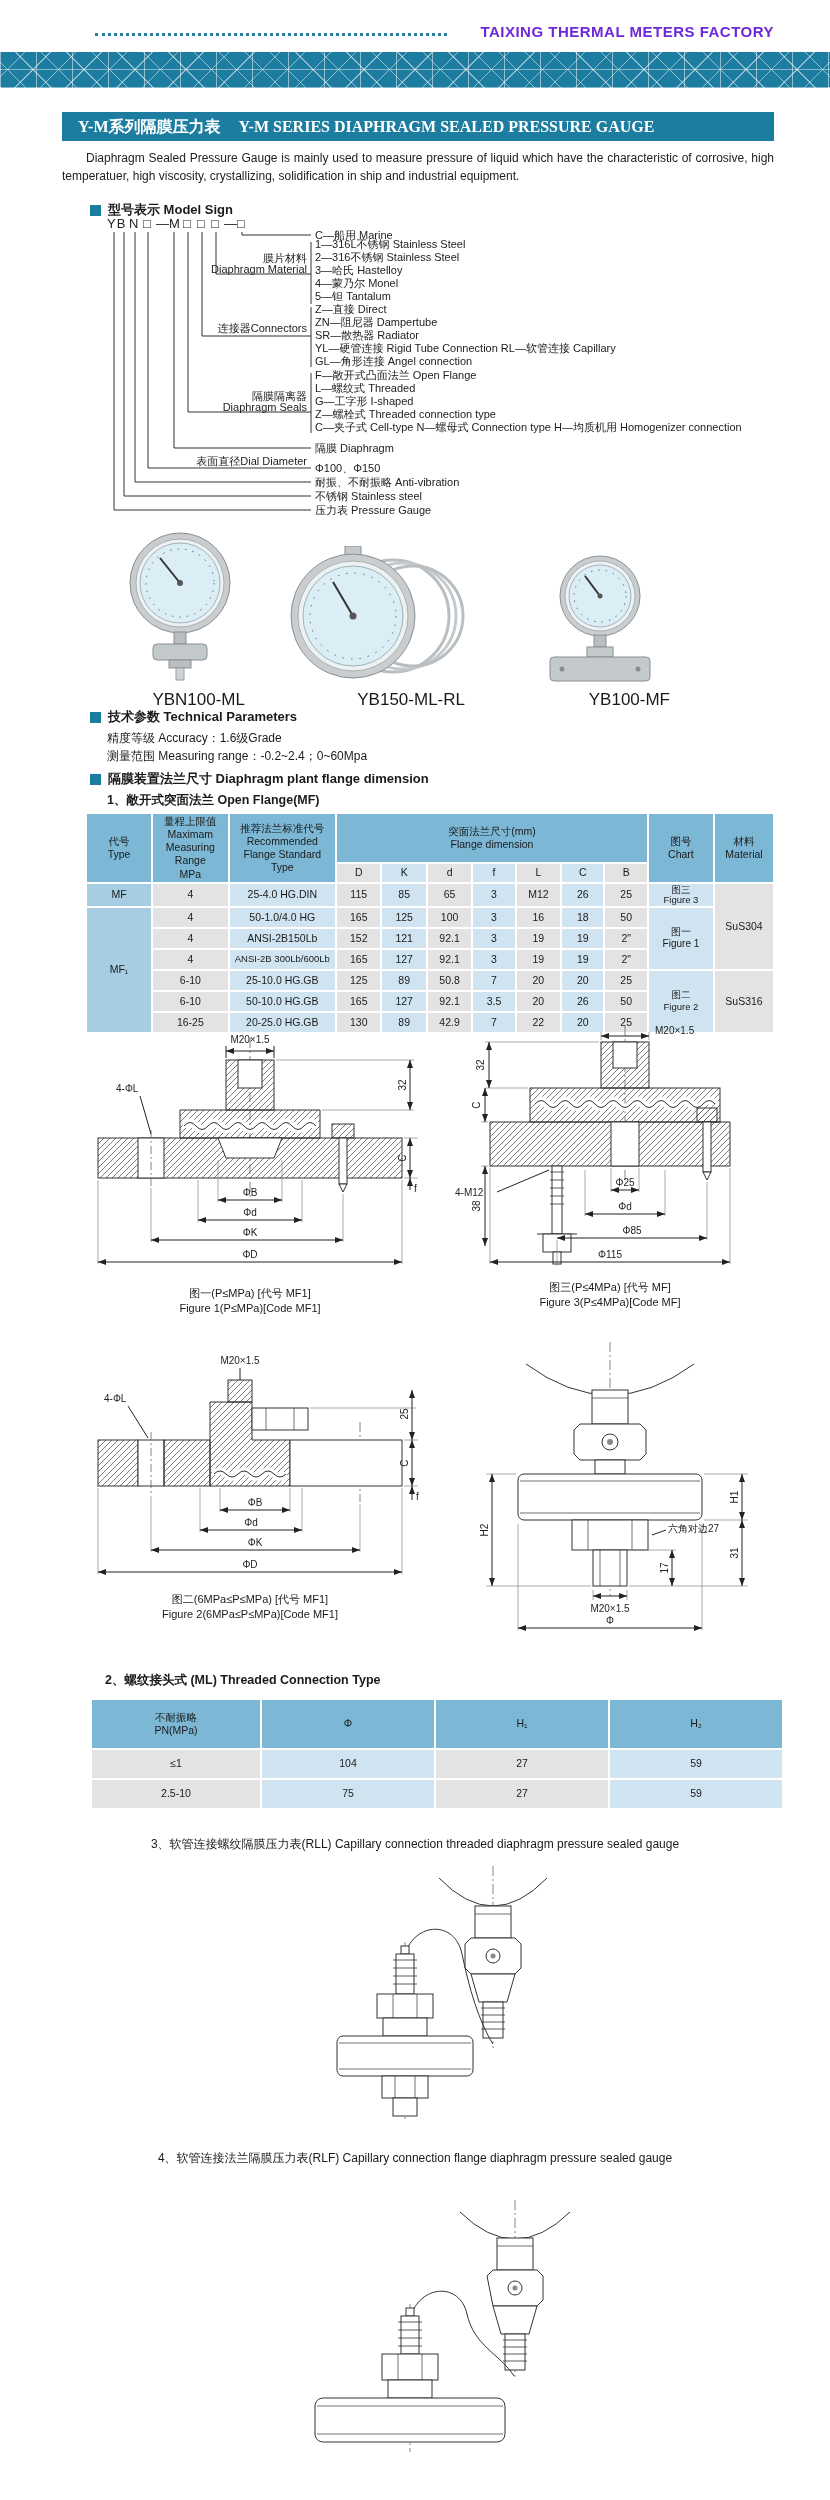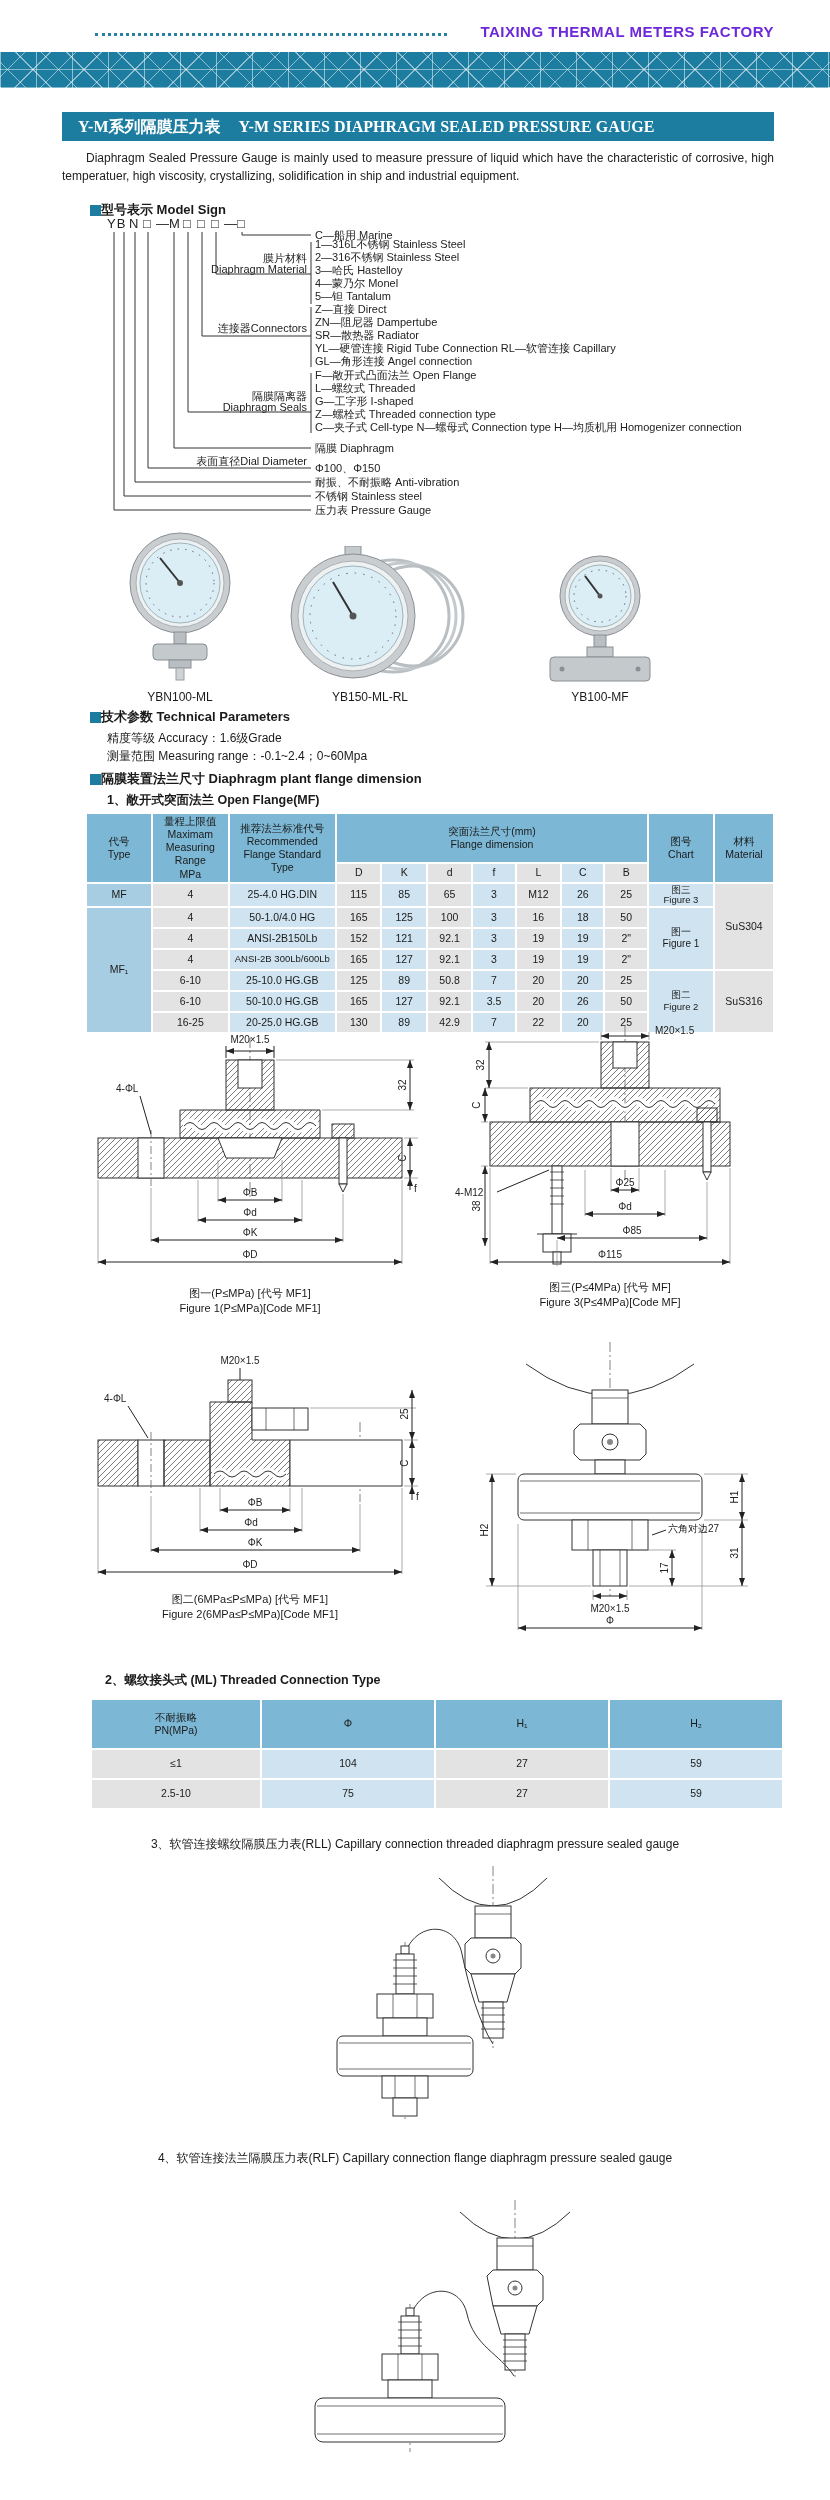--- a/index.html
+++ b/index.html
@@ -11,25 +11,25 @@
 .band{background-color:#1d7da0;background-image:
  repeating-linear-gradient(45deg,rgba(255,255,255,.5) 0 1px,transparent 1px 18px),
  repeating-linear-gradient(-45deg,rgba(255,255,255,.5) 0 1px,transparent 1px 18px),
  repeating-linear-gradient(90deg,rgba(255,255,255,.5) 0 1px,transparent 1px 36px),
  repeating-linear-gradient(0deg,rgba(255,255,255,.45) 0 1px,transparent 1px 18px)}
 .titlebar{background:#1d7da0;color:#fff;font-family:"Liberation Serif",serif;font-weight:bold;font-size:16px;line-height:29px;padding-left:16px;white-space:nowrap}
 .titlebar .en{margin-left:18px}
 .intro{font-size:12px;line-height:1.5;text-align:justify}
 .intro .cn{font-weight:bold;text-indent:2em;margin-bottom:2px}
 .intro .en{text-indent:2em;color:#222}
-.sech{font-size:13px;font-weight:bold;display:flex;align-items:center;}
+.sech{font-size:13px;font-weight:bold;display:flex;align-items:center;gap:7px}
 .sq{width:11px;height:11px;background:#1d7da0;display:inline-block;flex:none}
 .subh{font-size:12.5px;font-weight:bold}
 .capline{font-size:11px;text-align:center}
-.gcap{font-size:12px;text-align:center}
+.gcap{font-size:17px;text-align:right}
 svg text{font-family:"Liberation Sans","DejaVu Sans",sans-serif;font-size:10px;fill:#222}
 svg .ti{font-size:11px}
 svg .code{font-size:13px;letter-spacing:1px}
 table{border-collapse:separate;border-spacing:2px;table-layout:fixed}
 th,td{text-align:center;vertical-align:middle;font-size:10.5px;line-height:1.25;padding:1px 2px;font-weight:normal}
 .hb{background:#7cb8d5}
 .cg{background:#e3e3e3}
 .cb{background:#cfe4f0}
 .ctype{background:#a6cde2}
 .pre{white-space:pre-line}
@@ -166,21 +166,21 @@
 </svg>
 <div class="abs gcap" style="left:115px;top:690px;width:130px">YBN100-ML</div>
 <div class="abs gcap" style="left:275px;top:690px;width:190px">YB150-ML-RL</div>
 <div class="abs gcap" style="left:530px;top:690px;width:140px">YB100-MF</div>
 
 <div class="abs sech" style="left:90px;top:708px">
   <span class="sq"></span>
   <span>技术参数 Technical Parameters</span>
 </div>
 <div class="abs" style="left:107px;top:730px;font-size:12px">精度等级 Accuracy：1.6级Grade</div>
-<div class="abs" style="left:107px;top:748px;font-size:12px">测量范围 Measuring range：-0.1~2.4；0~60Mpa</div>
+<div class="abs" style="left:107px;top:748px;font-size:12px">测量范围 Measuring range：-0.2~2.4；0~60Mpa</div>
 
 <div class="abs sech" style="left:90px;top:770px">
   <span class="sq"></span>
   <span>隔膜装置法兰尺寸 Diaphragm plant flange dimension</span>
 </div>
 <div class="abs subh" style="left:107px;top:792px">1、敞开式突面法兰 Open Flange(MF)</div>
 
 <table class="abs" style="left:85px;top:812px;width:690px">
   <colgroup>
     <col style="width:62px">

